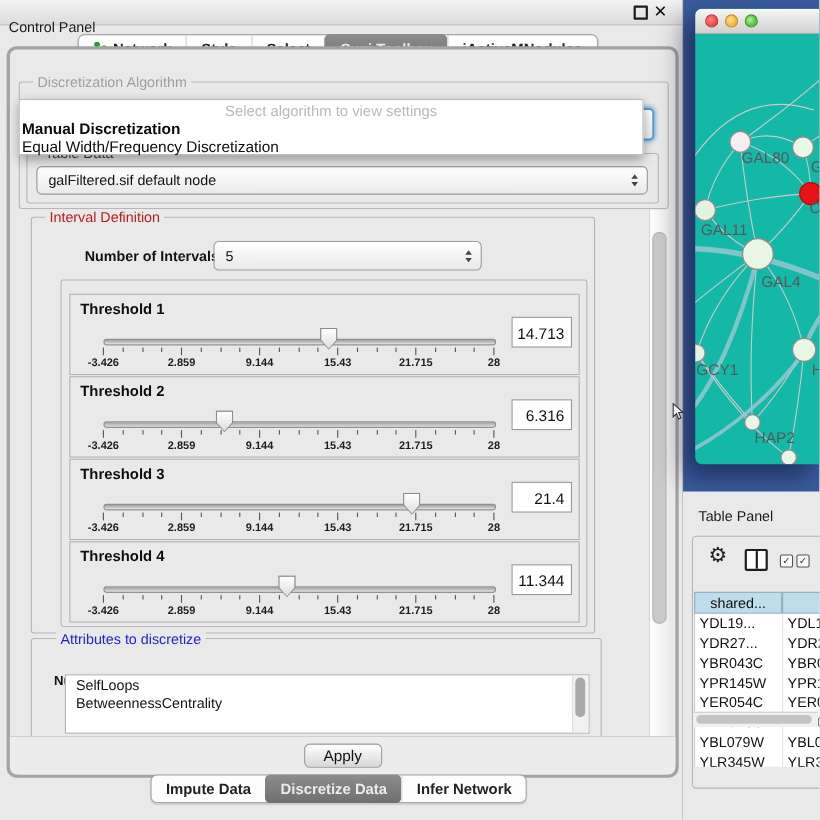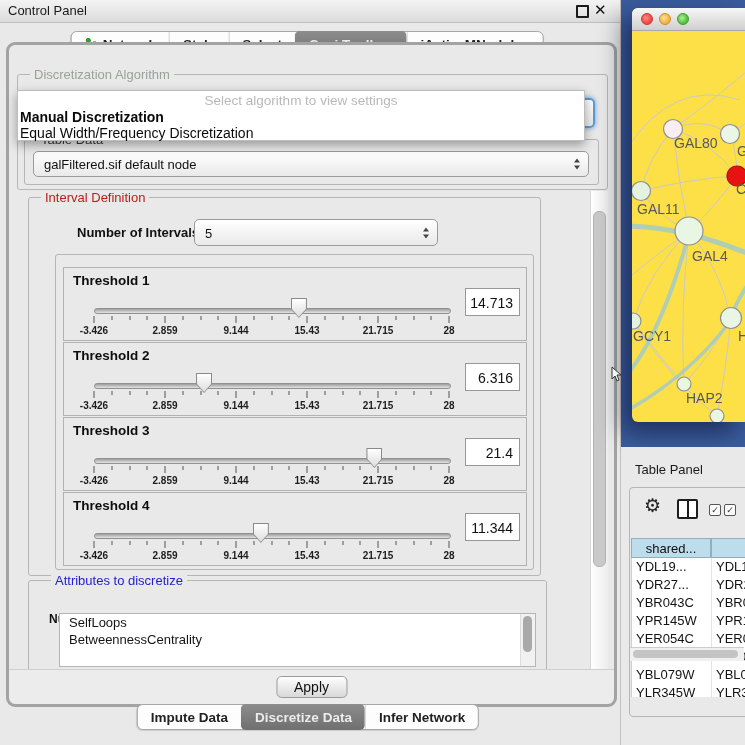--- a/index.html
+++ b/index.html
@@ -3,21 +3,21 @@
 <meta charset="utf-8">
 <style>
   html,body{margin:0;padding:0;}
   body{width:745px;height:745px;position:relative;overflow:hidden;
        background:#e9e9e9;font-family:"Liberation Sans","DejaVu Sans",sans-serif;
        -webkit-font-smoothing:antialiased;color:#1c1c1c;}
 
   
   .control-panel{position:absolute;left:0;top:0;width:620px;height:745px;background:#e9e9e9;border-right:1px solid #c2c2c2;}
   .titlebar{position:absolute;left:0;top:0;width:620px;height:22px;background:linear-gradient(#f3f3f3,#dcdcdc);border-bottom:1px solid #bfbfbf;}
-  .titlebar .ttl{position:absolute;left:8px;top:3px;font-size:13px;color:#1a1a1a;text-align:center;}
+  .titlebar .ttl{position:absolute;left:8px;top:17px;font-size:13px;color:#1a1a1a;text-align:center;}
   .float-btn{position:absolute;left:576px;top:5px;width:9px;height:9px;border:2px solid #1a1a1a;border-radius:1px;cursor:pointer;}
   .close-btn{position:absolute;left:594px;top:1px;font-size:15px;font-weight:bold;color:#111;cursor:pointer;}
 
   
   .tabbar{position:absolute;display:inline-flex;align-items:stretch;background:#fdfdfd;border:1px solid #a6a6a6;border-radius:6px;height:24px;box-shadow:0 1px 1px rgba(0,0,0,.12);}
   .tab{display:flex;align-items:center;gap:5px;padding:0 13px;font-size:13.5px;font-weight:bold;color:#222;border-left:1px solid #d2d2d2;cursor:pointer;white-space:nowrap;}
   .tab:first-child{border-left:none;}
   .tab.sel{background:linear-gradient(#8d8d8d,#6f6f6f);color:#ececec;border-left-color:transparent;border-radius:5px;margin:-1px 0;}
   #topTabs{left:307px;top:31px;transform:translateX(-50%);}
   #bottomTabs{left:308px;top:704px;transform:translateX(-50%);}
@@ -78,21 +78,21 @@
   .attrlist .li{padding:1px 0 1px 9px;font-size:13px;line-height:15px;color:#141414;cursor:pointer;}
   .listscroll{position:absolute;right:0;top:0;width:14px;height:100%;background:#f1f1f1;border-left:1px solid #ddd;}
   .listscroll .thumb{position:absolute;left:2px;top:2px;width:9px;height:36px;background:#a9a9a9;border-radius:5px;}
 
   .bottom-band{position:absolute;left:0;top:624px;width:100%;height:34px;border-top:1px solid #cfcfcf;background:#ececec;border-radius:0 0 9px 9px;}
   .apply-btn{position:absolute;left:50%;top:6px;transform:translateX(-50%);padding:2px 17px;font-size:14px;color:#111;
      background:linear-gradient(#fefefe,#d8d8d8);border:1px solid #9b9b9b;border-radius:5px;cursor:pointer;}
 
   
   .desktop{position:absolute;left:621px;top:0;width:124px;height:447px;background:#3a5c9e;}
-  .net-window{position:absolute;left:632px;top:8px;width:113px;height:414px;background:#fde047;border-radius:6px 0 0 6px;box-shadow:-9px 10px 24px rgba(0,0,25,.5);overflow:hidden;}
+  .net-window{position:absolute;left:632px;top:8px;width:113px;height:414px;background:#14b8a6;border-radius:6px 0 0 6px;box-shadow:-9px 10px 24px rgba(0,0,25,.5);overflow:hidden;}
   .nw-titlebar{position:absolute;left:0;top:0;width:100%;height:22px;background:linear-gradient(#f7f7f7,#cfcfcf);border-bottom:1px solid #a9a9a9;}
   .light{position:absolute;top:5px;width:12px;height:12px;border-radius:50%;cursor:pointer;}
   .light.red{left:9px;background:radial-gradient(circle at 4px 4px,#ff8a85,#ee4b45 60%);border:1px solid #c03a36;box-sizing:border-box;}
   .light.yellow{left:27px;background:radial-gradient(circle at 4px 4px,#ffe09a,#f6b53d 60%);border:1px solid #c48d2c;box-sizing:border-box;}
   .light.green{left:45px;background:radial-gradient(circle at 4px 4px,#b3efa0,#53c43c 60%);border:1px solid #3f9a2e;box-sizing:border-box;}
   .net-canvas{position:absolute;left:0;top:22px;}
 
   .tp-section{position:absolute;left:621px;top:447px;width:124px;height:298px;background:#e9e9e9;}
   .tp-title{position:absolute;left:14px;top:15px;font-size:13px;color:#1b1b1b;}
   .tp-box{position:absolute;left:8px;top:40px;width:116px;height:228px;background:#e9e9e9;border:1px solid #b5b5b5;border-radius:4px 0 0 4px;overflow:hidden;}

